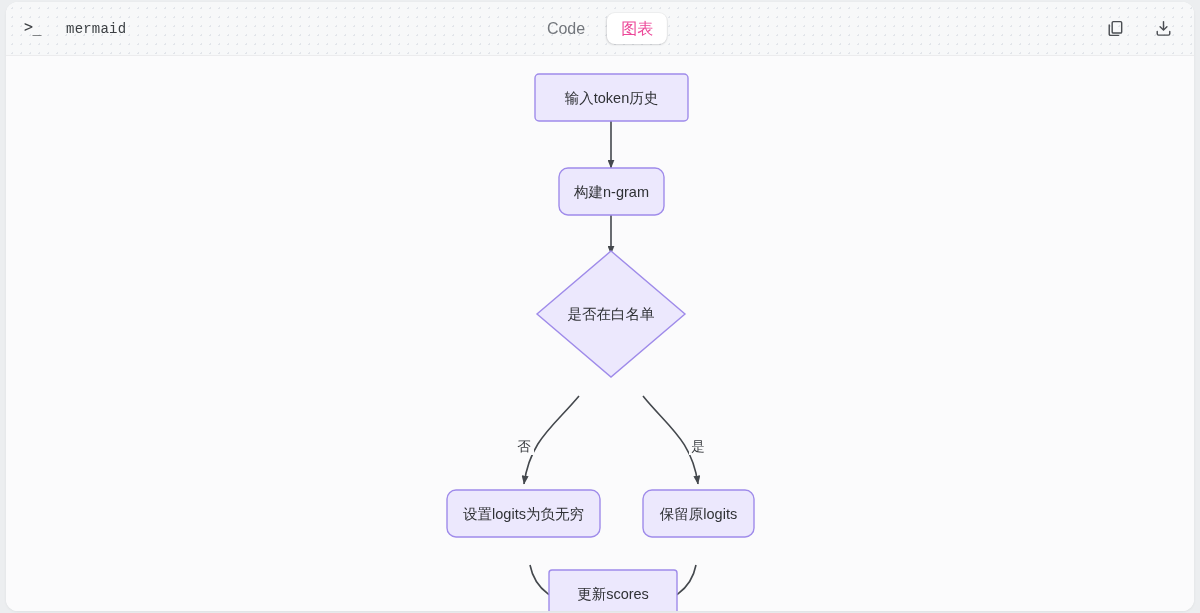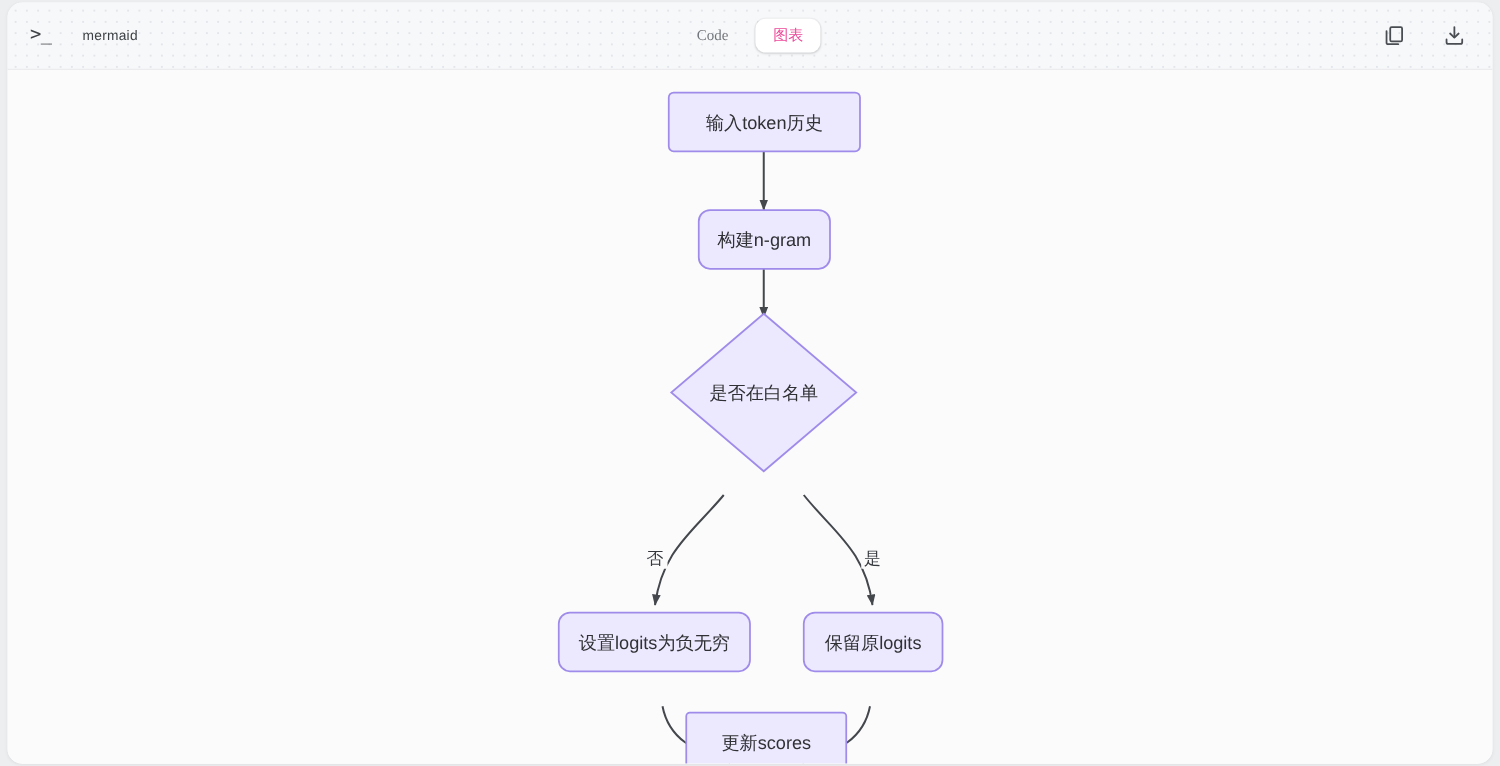--- a/index.html
+++ b/index.html
@@ -53,45 +53,45 @@
   .brand-prompt {
     font-family: "DejaVu Sans Mono", "Liberation Mono", monospace;
     font-size: 15px;
     color: #3f4246;
     letter-spacing: -0.5px;
     line-height: 1;
     position: relative;
     top: -1px;
   }
   .brand-title {
-    font-family: Liberation Sans, sans-serif;
-    font-size: 11px;
+    font-family: Liberation Mono, monospace;
+    font-size: 14px;
     color: #3c4044;
     letter-spacing: 0.2px;
     padding-left: 16px;
   }
 
   .tabs {
     position: absolute;
     left: 50%;
     transform: translateX(-50%);
     display: flex;
     align-items: center;
     gap: 8px;
   }
   .tab {
-    font-size: 12px;
+    font-size: 16px;
     color: #72767c;
     padding: 6px 14px;
     border-radius: 8px;
     line-height: 1.2;
     cursor: pointer;
     background: transparent;
     border: none;
-    font-family: Liberation Serif, serif;
+    font-family: Liberation Sans, sans-serif;
     white-space: nowrap;
   }
   .tab.active {
     background: #ffffff;
     color: #ec4899;
     box-shadow: 0 1px 2px rgba(16,18,22,0.12), 0 0 0 1px rgba(16,18,22,0.04);
   }
 
   .toolbar-actions {
     margin-left: auto;

